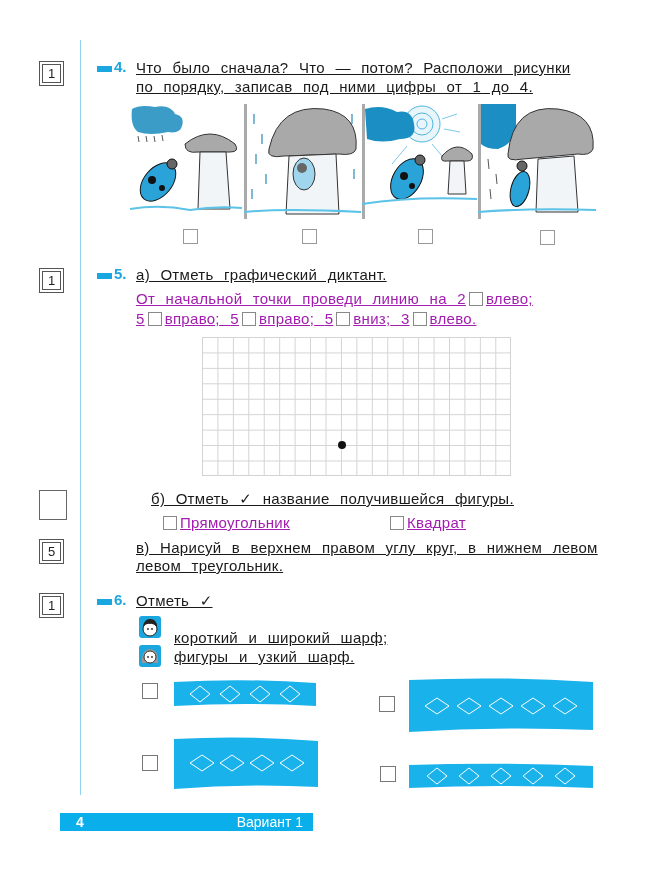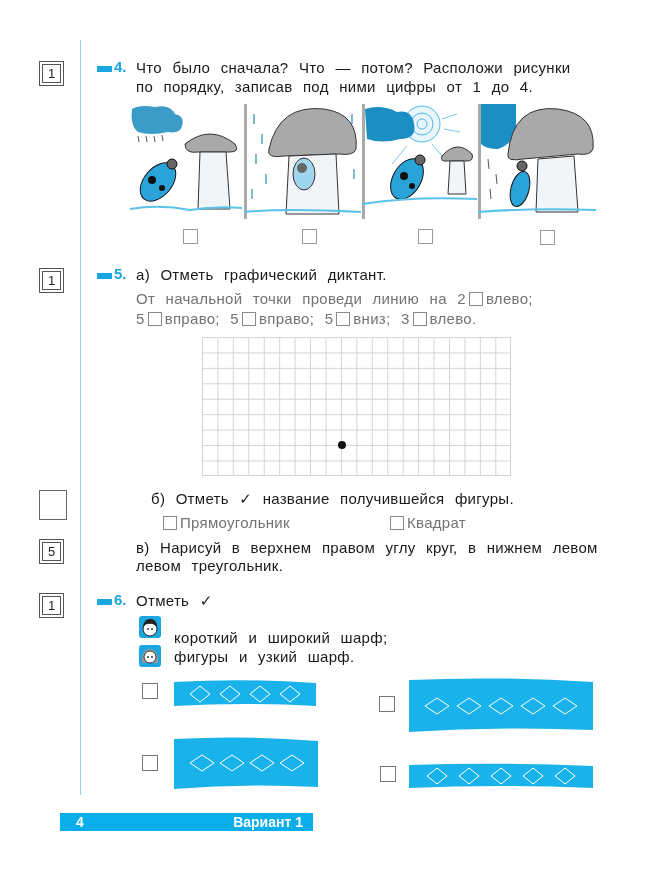--- a/index.html
+++ b/index.html
@@ -3,36 +3,36 @@
 <meta charset="utf-8">
 <style>
   html,body{margin:0;padding:0;background:#fff;}
   body{width:650px;height:877px;position:relative;overflow:hidden;font-family:"Liberation Sans",sans-serif;color:#1a1a1a;}
   .vline{position:absolute;left:80px;top:40px;width:1px;height:755px;background:#8fd3ef;}
   .score{position:absolute;left:39px;width:25px;height:25px;border:1px solid #555;box-sizing:border-box;display:flex;align-items:center;justify-content:center;}
   .score .inner{width:19px;height:19px;border:1px solid #555;box-sizing:border-box;display:flex;align-items:center;justify-content:center;font-size:13px;color:#222;}
   .score.empty{width:28px;height:30px;}
   .marker{position:absolute;width:15px;height:6px;background:#1aa6df;}
   .num{position:absolute;font-weight:bold;font-size:15px;color:#1aa6df;}
-  .task{position:absolute;font-size:15px;letter-spacing:0.3px;word-spacing:6px;line-height:19px;}
-  .gray{color:#737373;}
+  .task{position:absolute;font-size:15px;letter-spacing:0.3px;word-spacing:6px;line-height:19px;text-decoration:underline;}
+  .gray{color:#a21caf;}
   .cb{display:inline-block;width:14px;height:14px;border:1px solid #888;box-sizing:border-box;vertical-align:-2px;margin:0 3px;background:#fff;}
   .pic{position:absolute;top:104px;height:115px;overflow:hidden;background:#fff;}
   .pic svg{width:100%;height:100%;}
   .pcb{position:absolute;width:15px;height:15px;border:1px solid #999;box-sizing:border-box;}
   .grid{position:absolute;left:202px;top:337px;width:309px;height:139px;
     background-image:linear-gradient(#d3d3d3 1px,transparent 1px),linear-gradient(90deg,#d3d3d3 1px,transparent 1px);
     background-size:15.45px 15.45px;border-right:1px solid #d3d3d3;border-bottom:1px solid #d3d3d3;box-sizing:border-box;}
   .dot{position:absolute;left:338px;top:441px;width:8px;height:8px;border-radius:50%;background:#111;}
   .avatar{position:absolute;width:22px;height:22px;border-radius:3px;background:#1aa6df;overflow:hidden;}
   .scarfcb{position:absolute;width:16px;height:16px;border:1px solid #777;box-sizing:border-box;background:#fff;}
   .scarf{position:absolute;}
   .footer{position:absolute;left:60px;top:813px;width:253px;height:18px;background:#0aaeea;color:#fff;font-weight:bold;font-size:14px;}
   .footer .pg{position:absolute;left:16px;top:1px;}
-  .footer .var{position:absolute;right:10px;top:1px;font-weight:bold;}
+  .footer .var{position:absolute;right:10px;top:1px;font-weight:normal;}
 </style>
 </head>
 <body>
 
 <div class="vline"></div>
 
 <div class="score" style="top:61px">
     <div class="inner">1</div>
   </div>
 <div class="score" style="top:268px">

